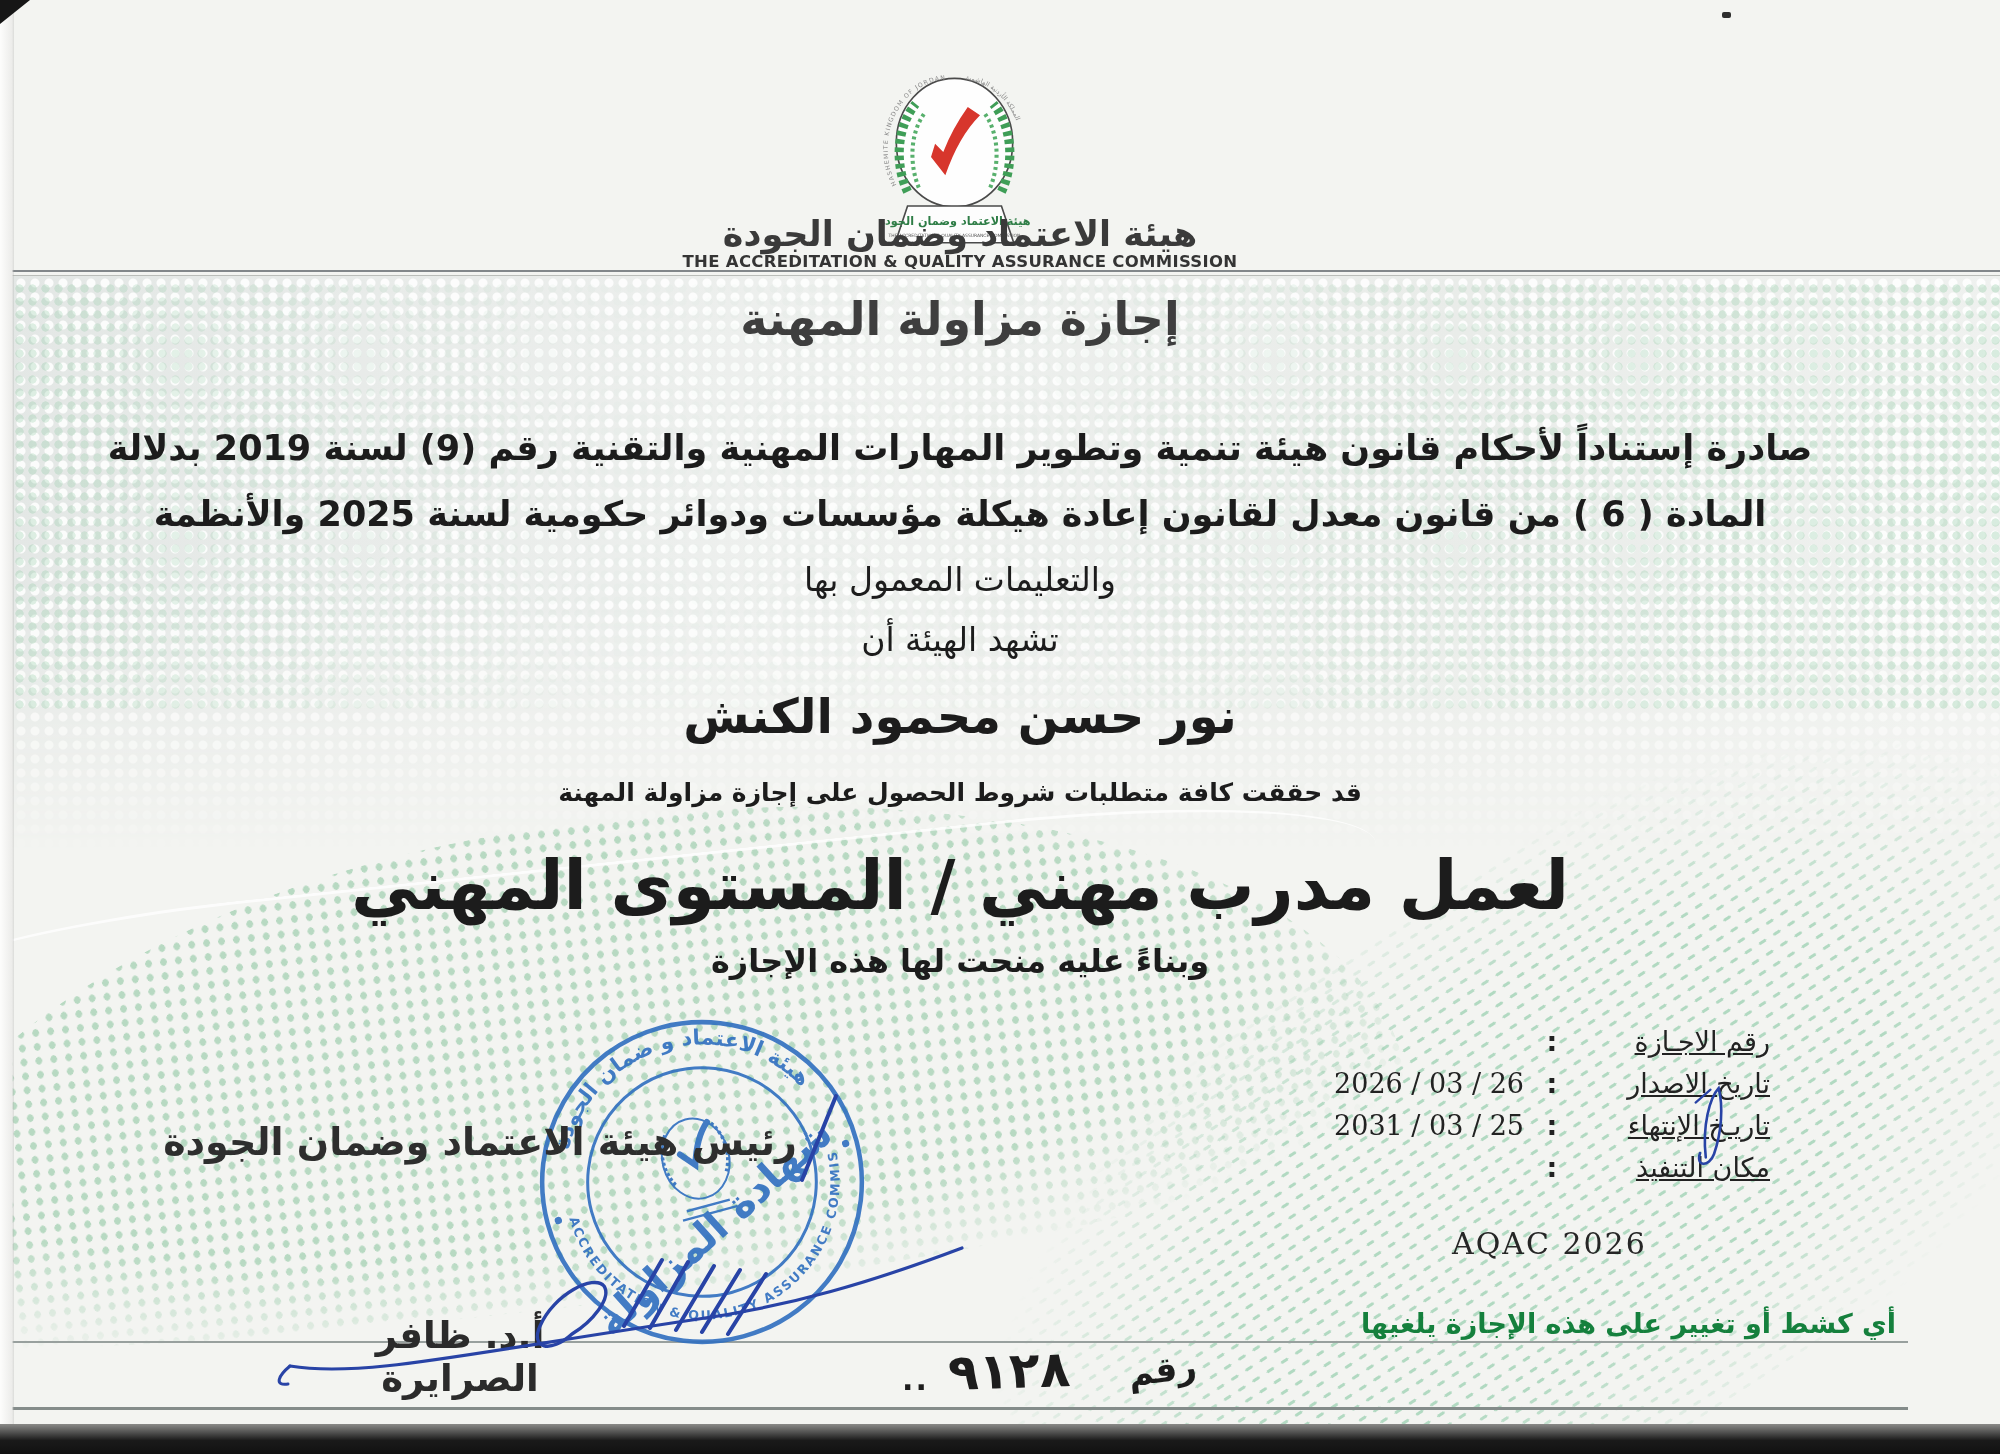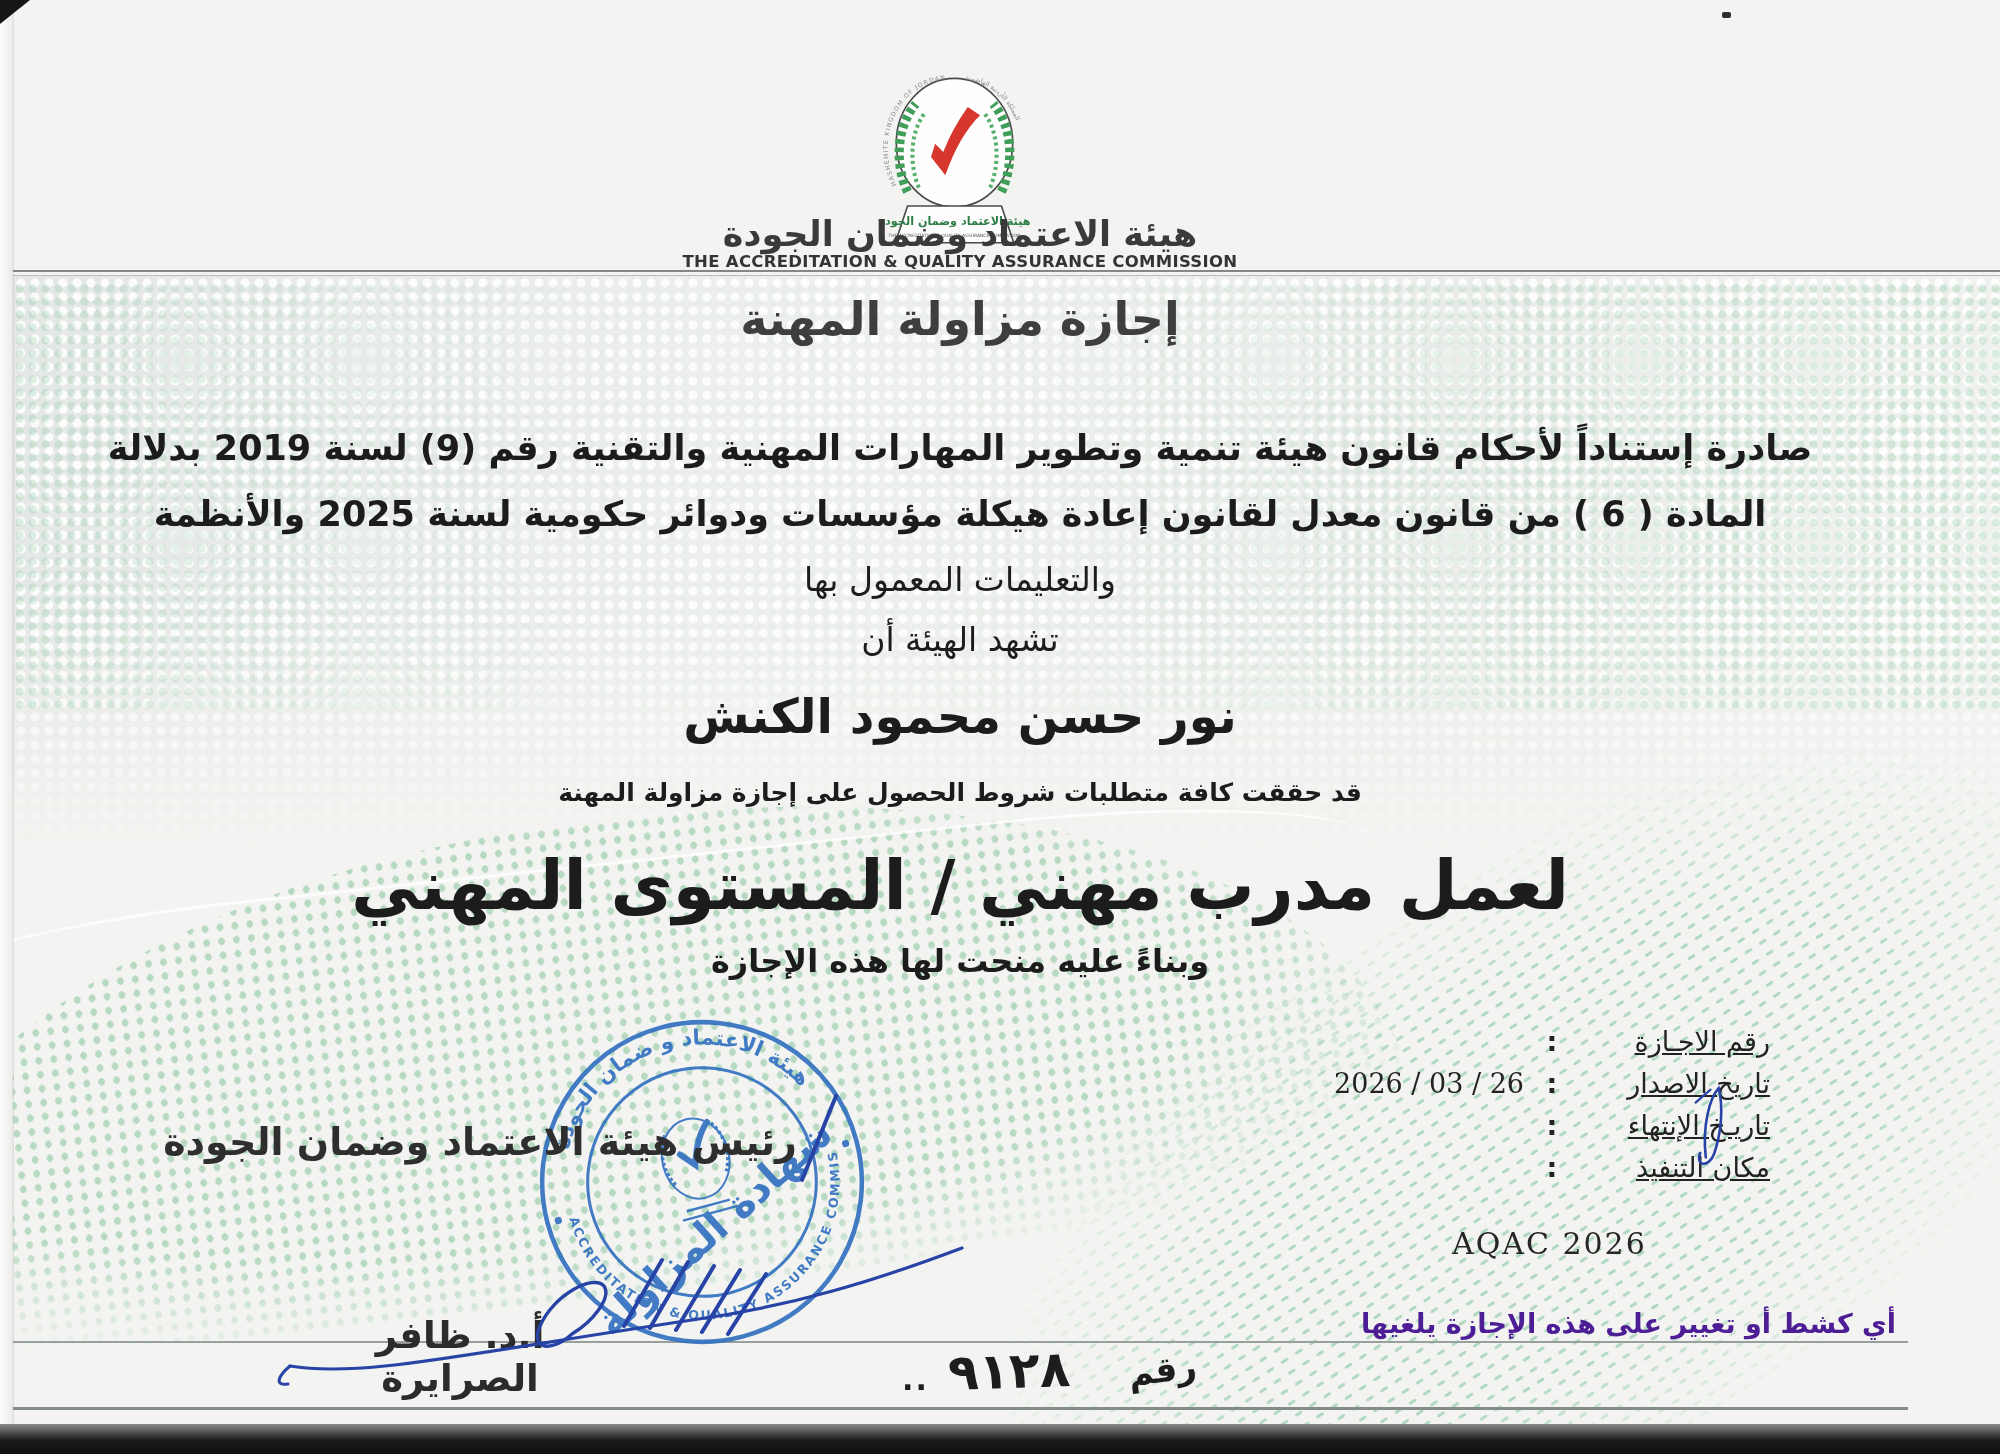--- a/index.html
+++ b/index.html
@@ -61,21 +61,21 @@
   
   .fields{position:absolute;left:1000px;top:1026px;width:770px;direction:rtl;z-index:3;}
   .frow{display:flex;align-items:flex-start;height:42px;font-size:27px;color:#222;}
   .flabel{width:198px;text-align:right;font-family:"DejaVu Sans",sans-serif;text-decoration:underline;}
   .fcolon{width:40px;text-align:center;font-weight:700;}
   .fvalue{flex:1;text-align:start;padding-inline-start:8px;
     font-family:"DejaVu Serif","DejaVu Sans",serif;}
   
   .refcode{position:absolute;left:1452px;top:1226px;font-family:"DejaVu Serif",serif;
     font-size:30px;color:#262626;letter-spacing:2px;}
-  .warning{position:absolute;right:104px;top:1308px;font-size:27px;font-weight:700;color:#4c1d95;}
+  .warning{position:absolute;right:104px;top:1308px;font-size:27px;font-weight:700;color:#15803d;}
   .fline1{position:absolute;left:0;top:1341px;width:1908px;height:2px;background:#98a09e;}
   .fline2{position:absolute;left:10px;top:1407px;width:1898px;height:3px;background:#848c8a;}
   .hand{color:#1d1d1d;font-weight:700;}
   .hw-word{position:absolute;left:1128px;top:1350px;font-size:34px;transform:rotate(-7deg);}
   .hw-num{position:absolute;left:948px;top:1342px;font-size:50px;transform:rotate(-2deg);letter-spacing:4px;}
   .hw-dots{position:absolute;left:902px;top:1362px;font-size:30px;letter-spacing:2px;}
   
   .sig-title{position:absolute;left:158px;top:1120px;width:644px;text-align:center;
     font-size:38px;font-weight:700;color:#2e2e2e;z-index:4;}
   .sig-name{position:absolute;left:298px;top:1314px;width:324px;text-align:center;
@@ -142,20 +142,21 @@
       <div class="fcolon">:</div>
     </div>
     <div class="frow">
       <div class="flabel">تاريخ الاصدار</div>
       <div class="fcolon">:</div>
       <div class="fvalue">26 / 03 / 2026</div>
     </div>
     <div class="frow">
       <div class="flabel">تاريـخ الإنتهاء</div>
       <div class="fcolon">:</div>
+      <div class="fvalue">25 / 03 / 2031</div>
     </div>
     <div class="frow">
       <div class="flabel">مكان التنفيذ</div>
       <div class="fcolon">:</div>
     </div>
   </div>
 
   <svg class="initsvg" viewBox="0 0 58 92">
     <path d="M22,78 C16,46 22,18 30,8 C36,26 36,52 30,74 C26,88 12,88 16,74" fill="none" stroke="#2843a6" stroke-width="2.6" stroke-linecap="round"></path>
     <path d="M8,24 L22,10" fill="none" stroke="#2843a6" stroke-width="2.2" stroke-linecap="round"></path>

